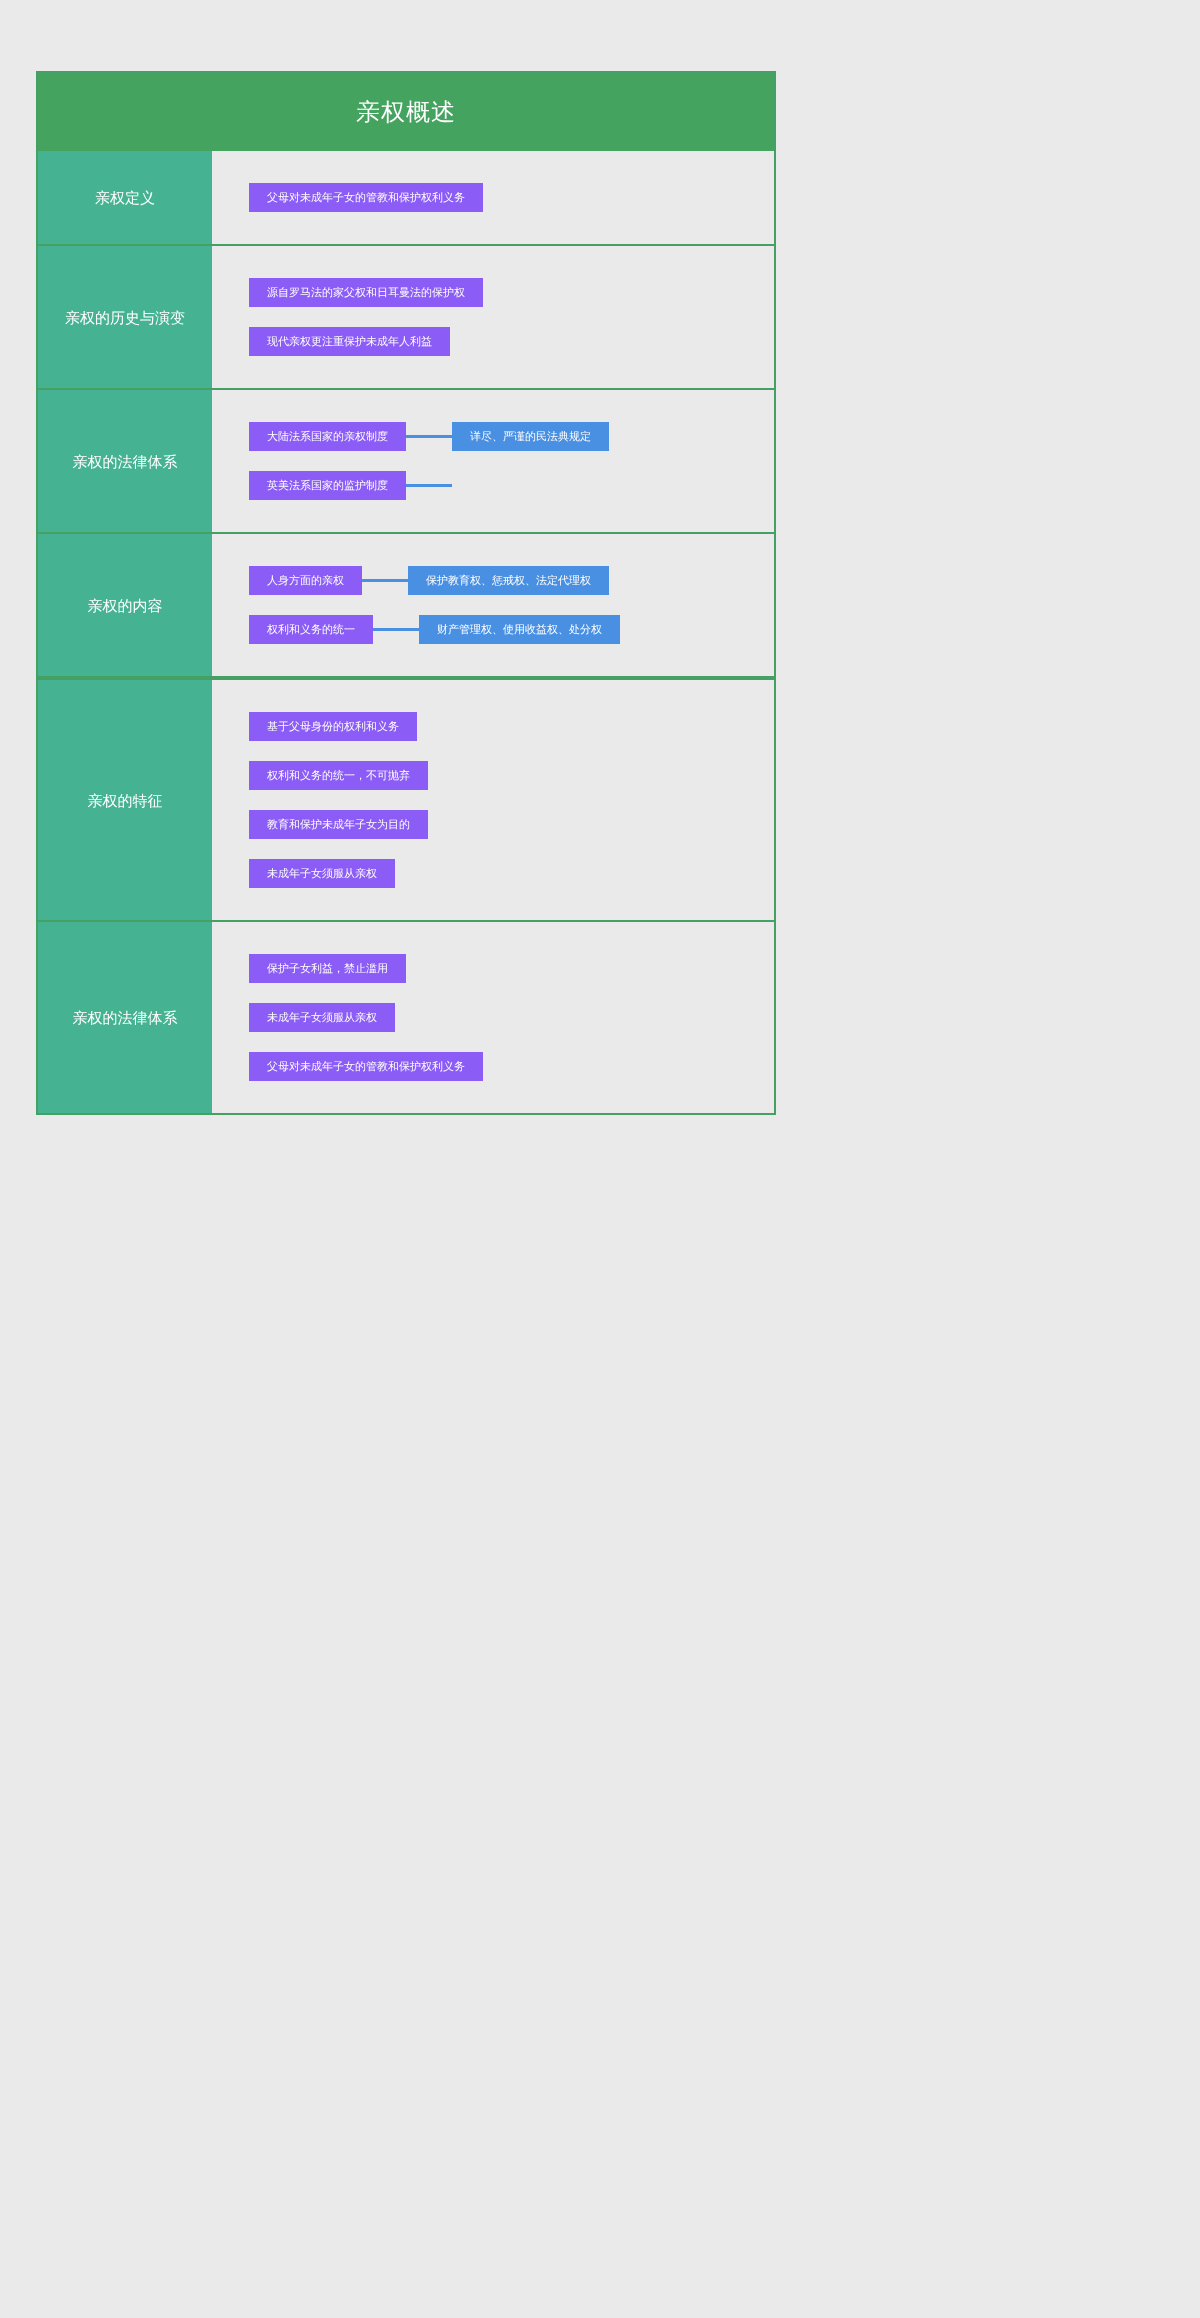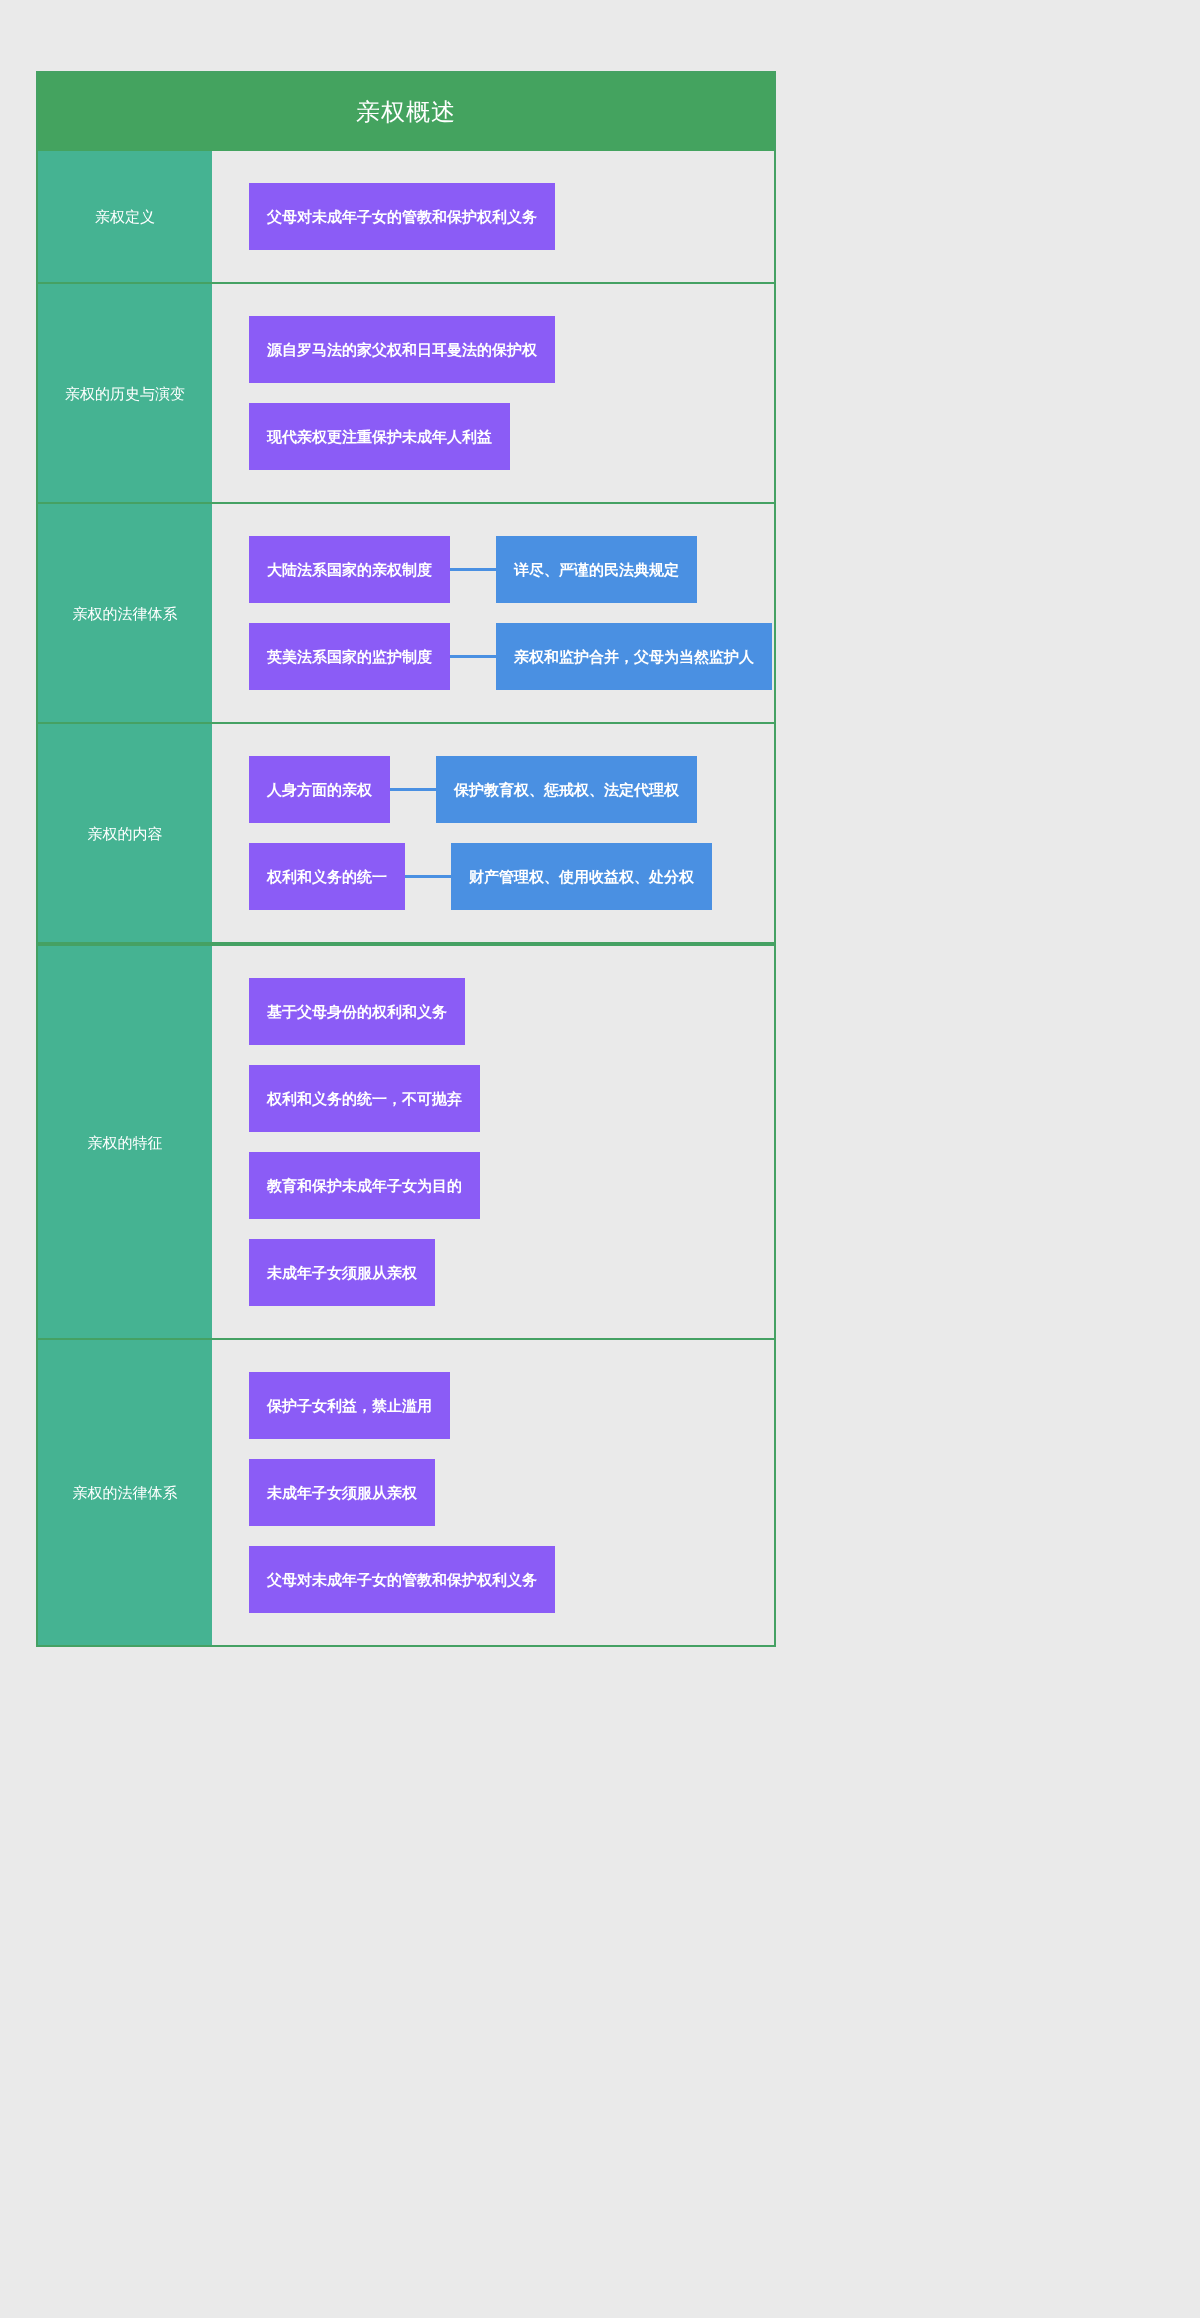--- a/index.html
+++ b/index.html
@@ -67,26 +67,25 @@
 
   .mm-line{
     display:flex;
     align-items:center;
     margin:10px 0;
     padding-left:37px;
   }
 
   .node{
     color:#ffffff;
-    font-size:15px;
+    font-size:11px;
     line-height:1;
-    padding:26px 18px;
+    padding:9px 18px;
     white-space:nowrap;
     box-sizing:border-box;
-    font-weight:bold;
   }
   .node.lvl1{background:#8b5cf6;}
   .node.lvl2{background:#4a90e2;}
 
   .connector{
     width:46px;
     height:3px;
     background:#4a90e2;
     flex:0 0 46px;
   }
@@ -121,21 +120,20 @@
           <div class="mm-cat">亲权的法律体系</div>
           <div class="mm-items">
             <div class="mm-line">
               <div class="node lvl1">大陆法系国家的亲权制度</div>
               <div class="connector"></div>
               <div class="node lvl2">详尽、严谨的民法典规定</div>
             </div>
             <div class="mm-line">
               <div class="node lvl1">英美法系国家的监护制度</div>
               <div class="connector"></div>
-              <div class="node lvl2">亲权和监护合并，父母为当然监护人</div>
             </div>
           </div>
         </div>
         <div class="mm-row">
           <div class="mm-cat">亲权的内容</div>
           <div class="mm-items">
             <div class="mm-line">
               <div class="node lvl1">人身方面的亲权</div>
               <div class="connector"></div>
               <div class="node lvl2">保护教育权、惩戒权、法定代理权</div>

